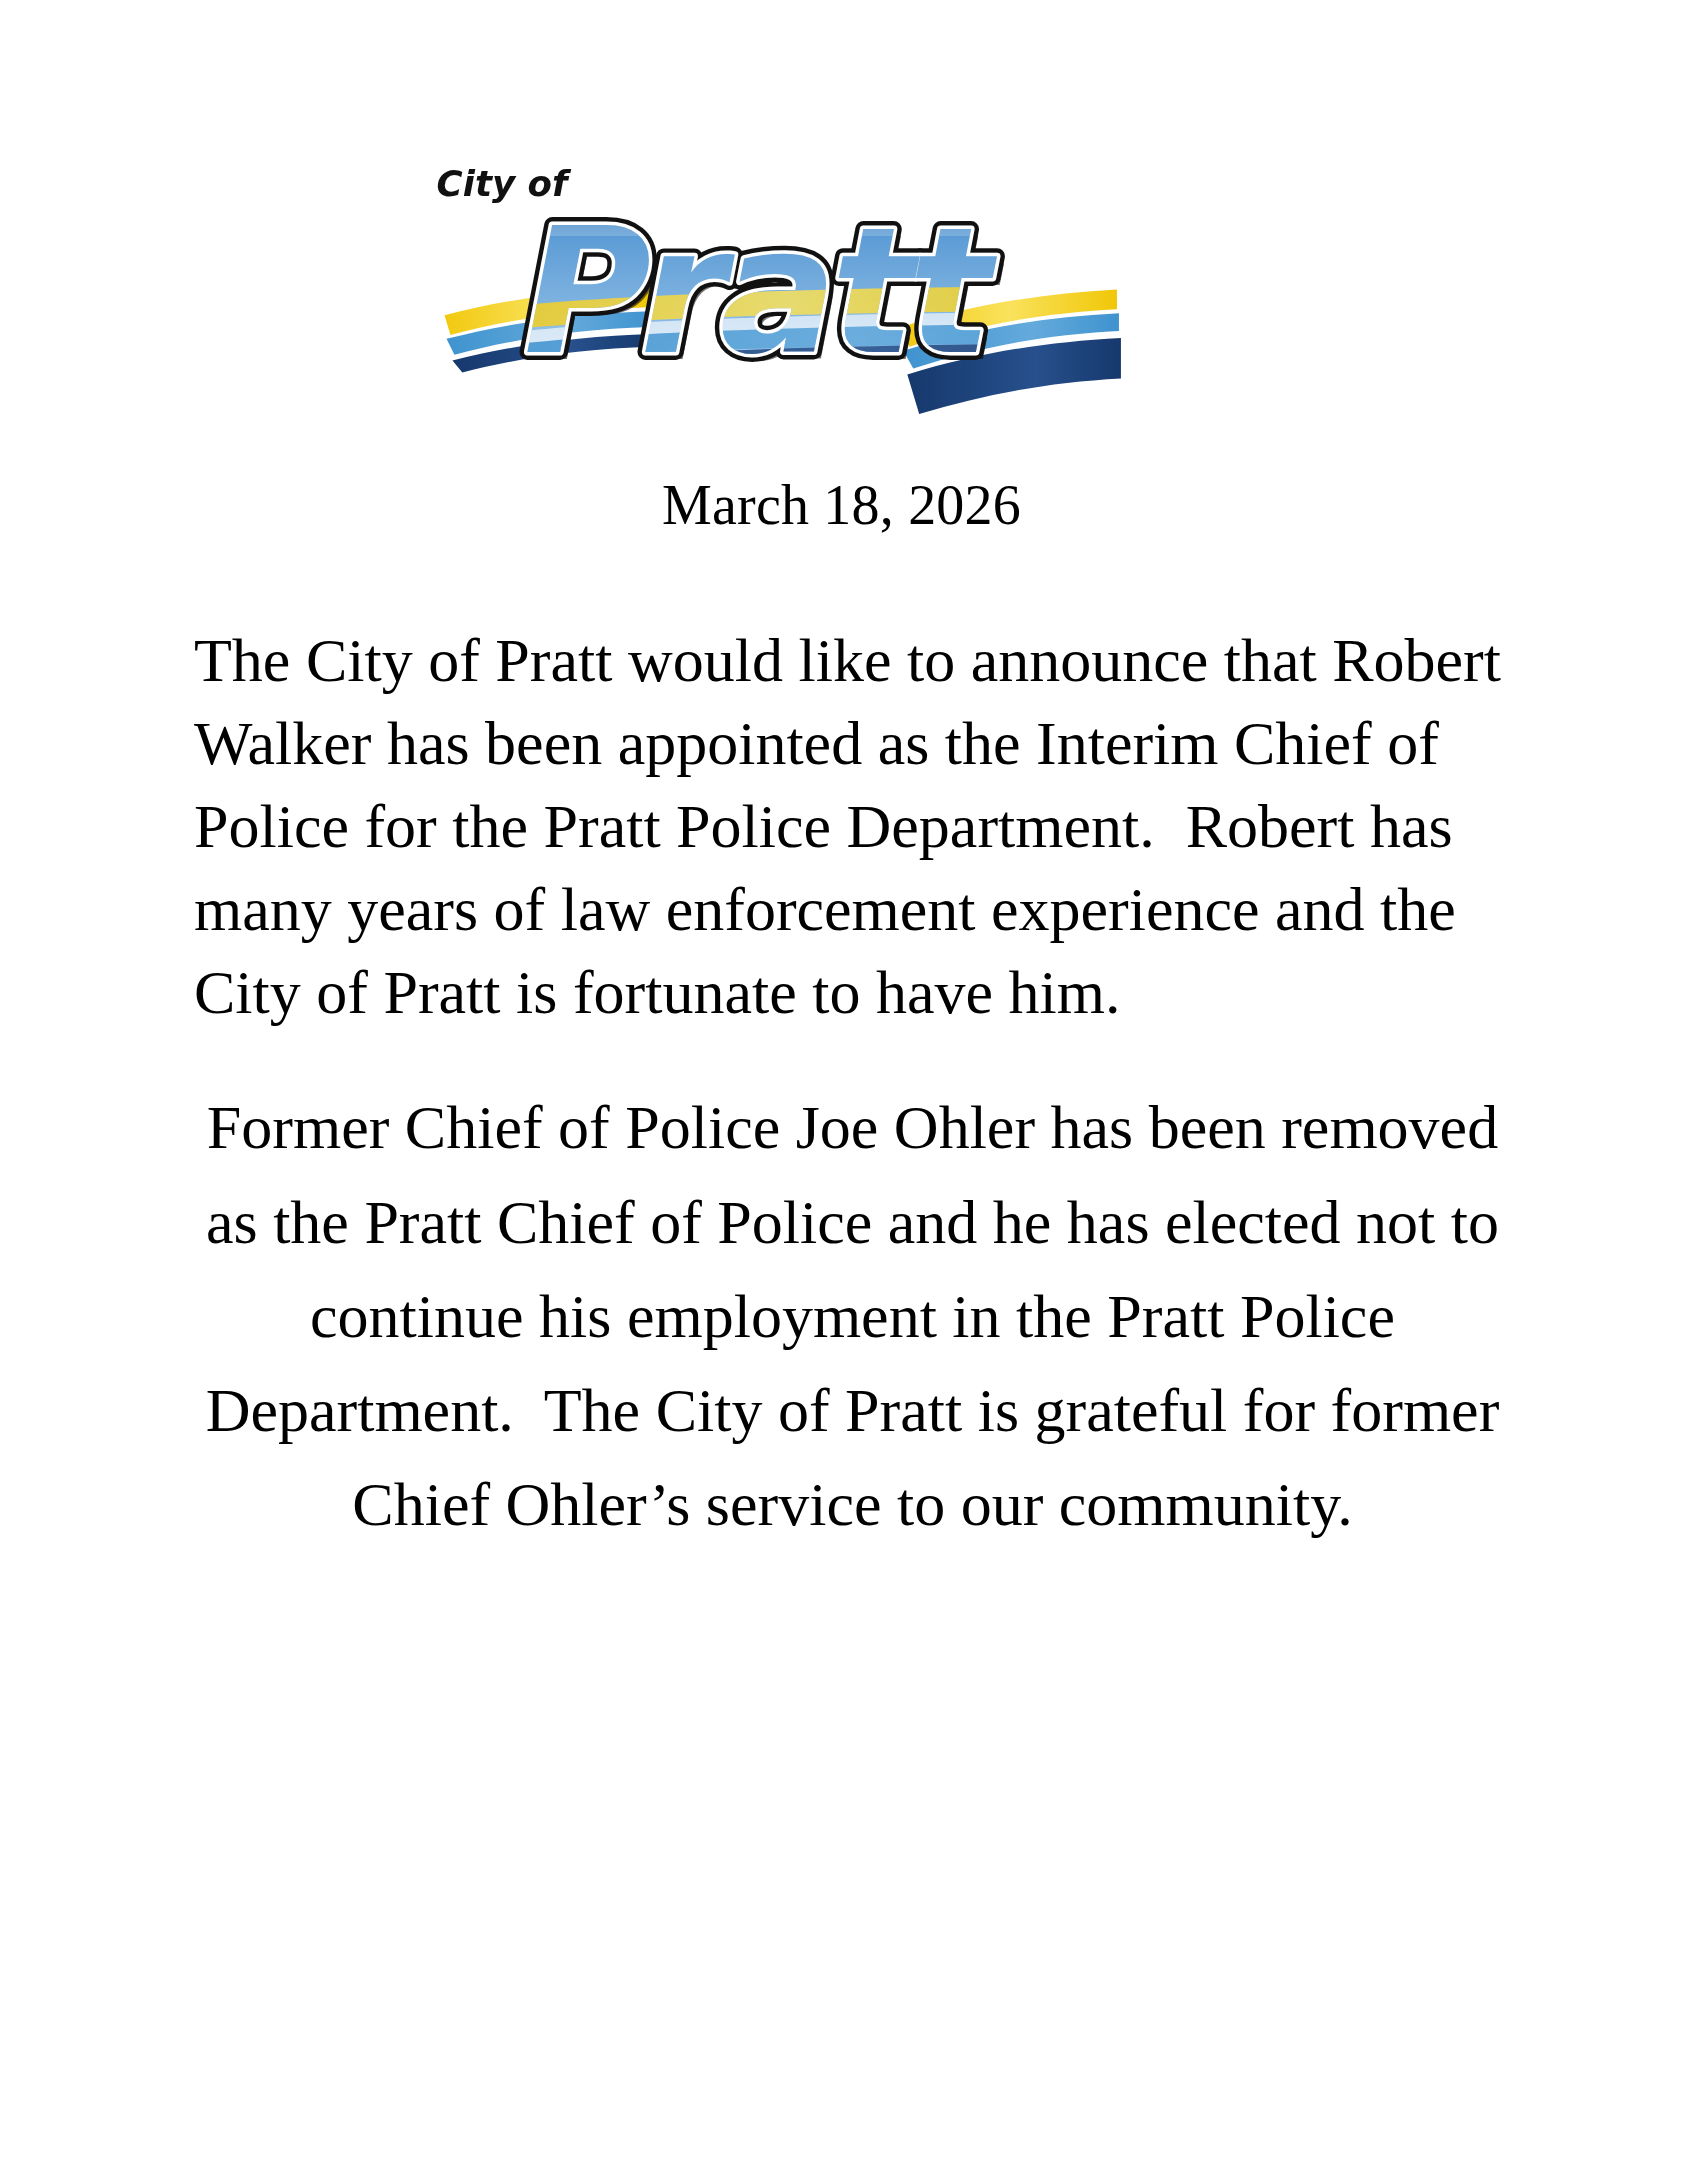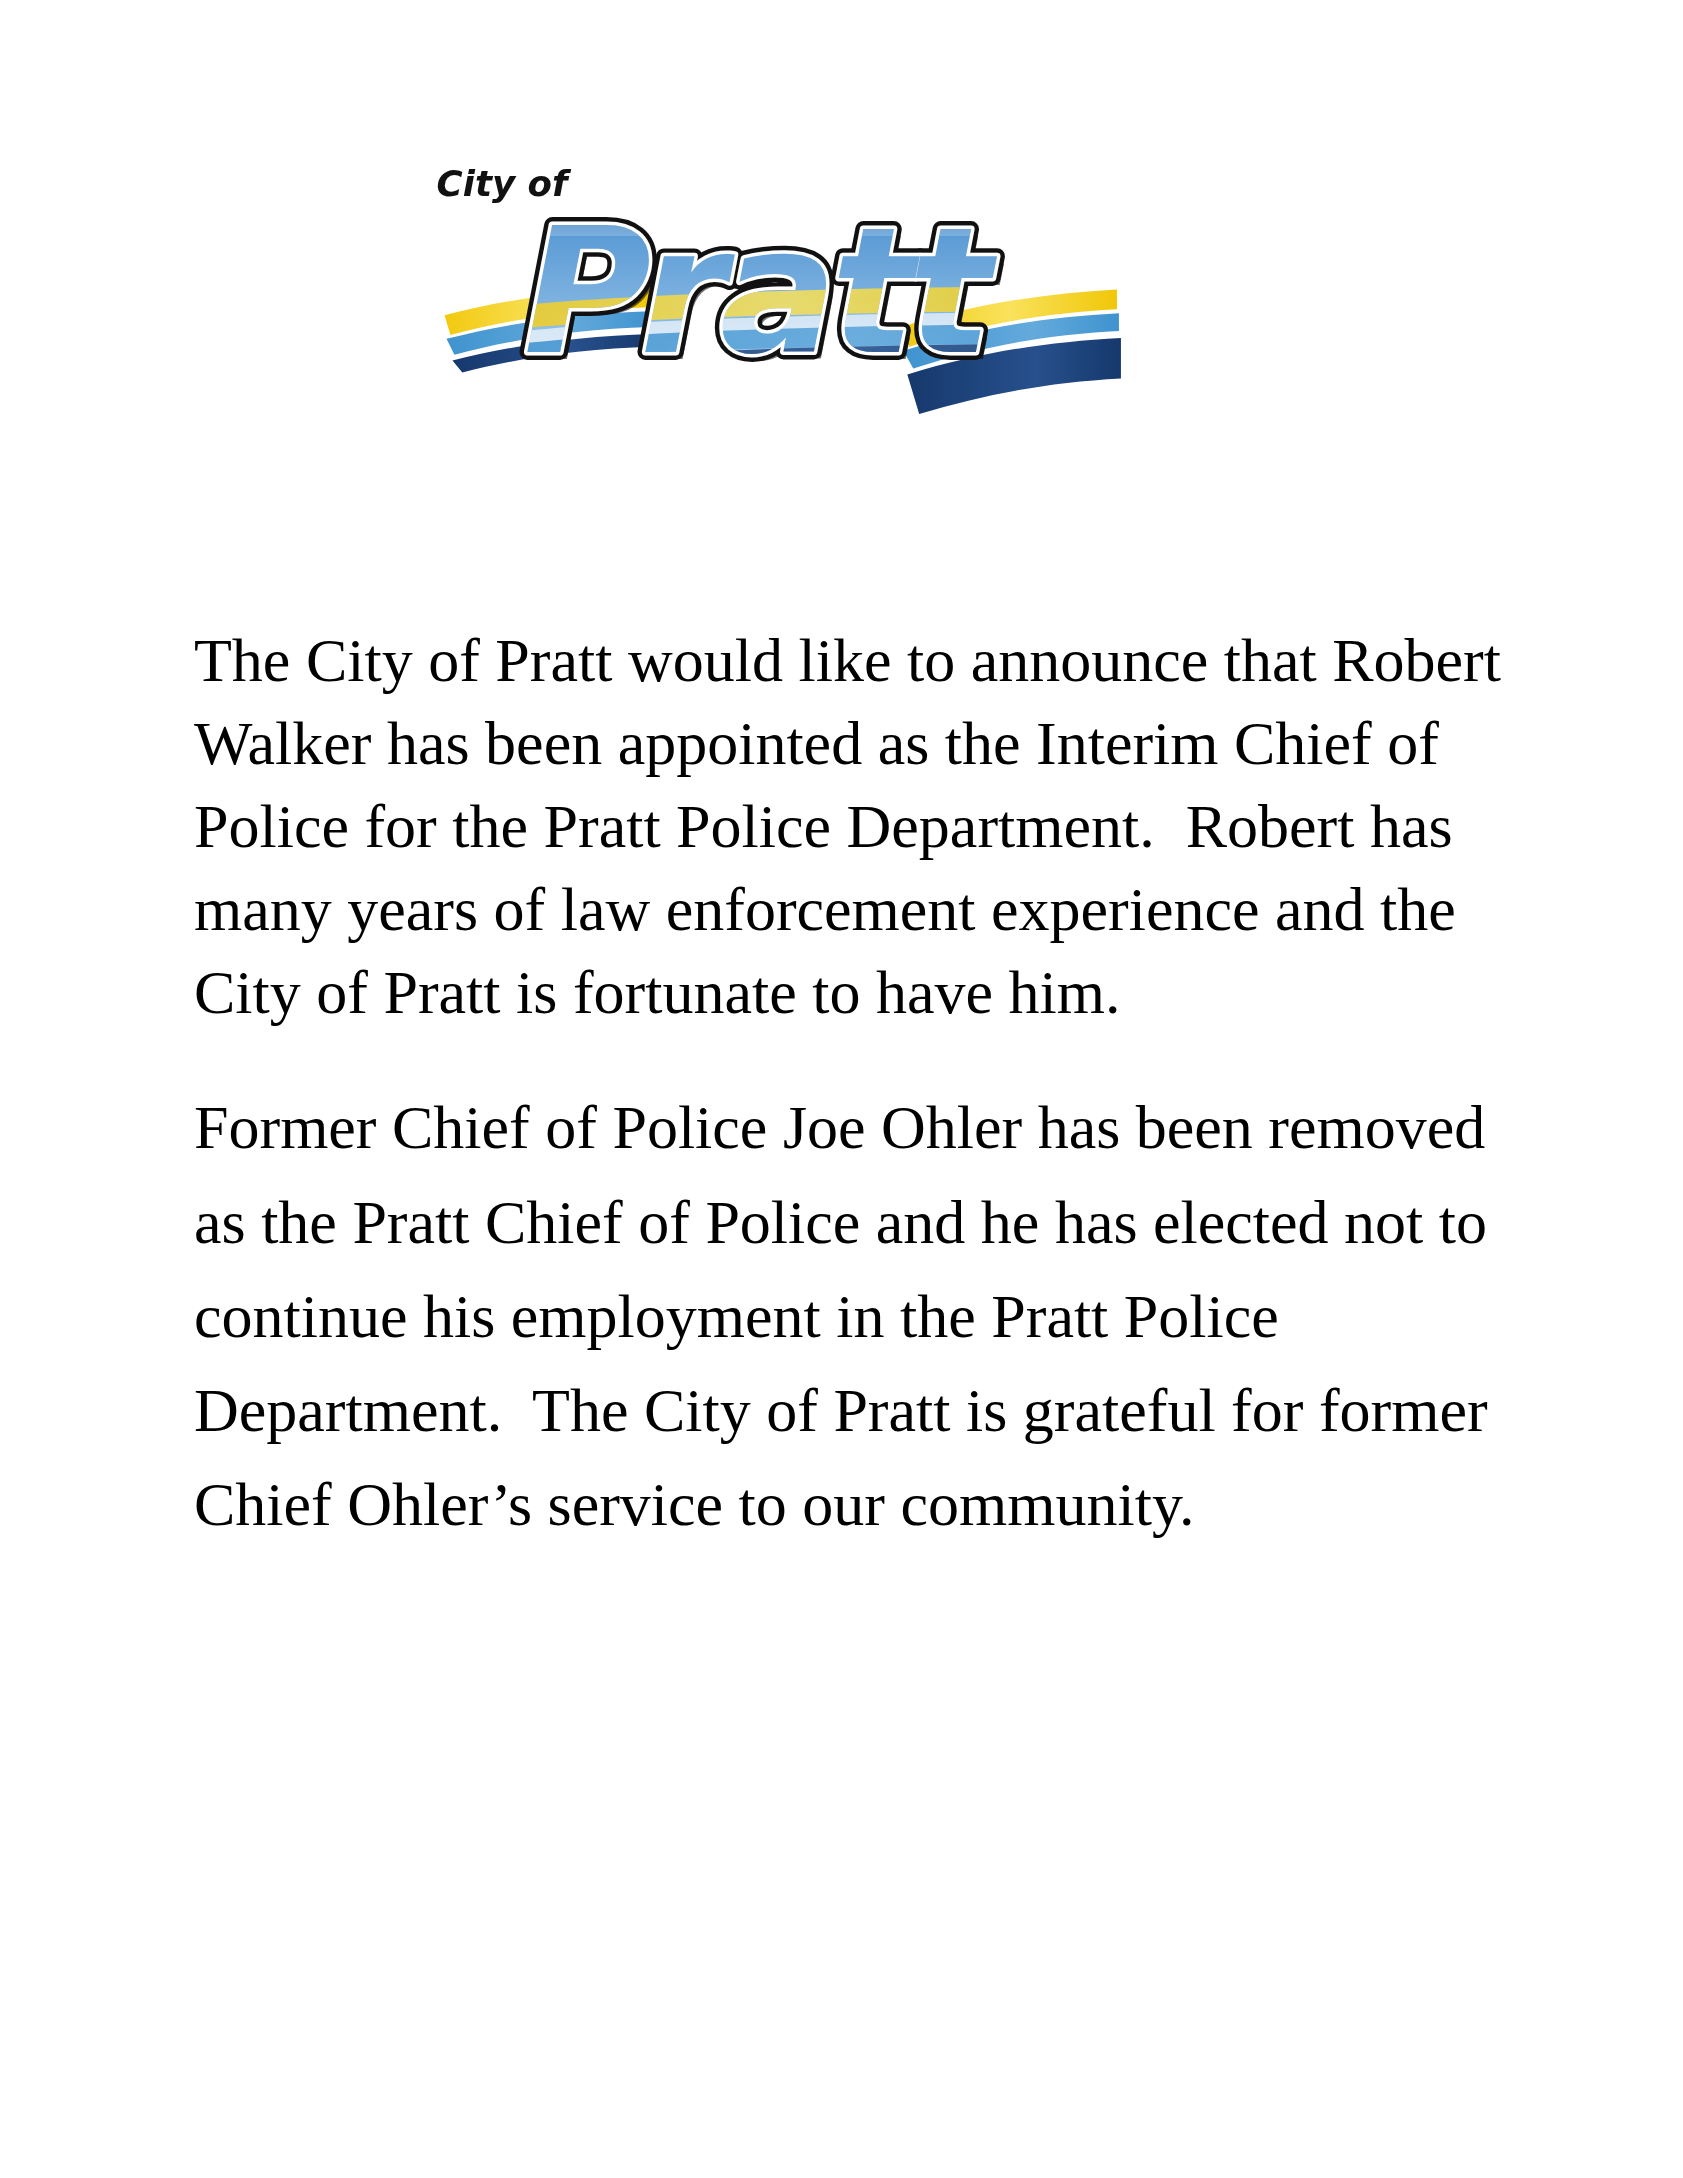--- a/index.html
+++ b/index.html
@@ -60,20 +60,21 @@
   .para {
     font-size: 62px;
     line-height: 1.34;
     margin: 0 0 46px 0;
     font-family: Liberation Serif, serif;
     white-space: pre-wrap;
   }
   .para.p2 {
     line-height: 1.52;
     margin-top: 42px;
+    text-align: center;
   }
 </style>
 </head>
 <body>
 
 <div class="page">
 
   <div class="logo-block">
     <svg class="logo-svg" viewBox="0 0 740 270" xmlns="http://www.w3.org/2000/svg">
       <defs>
@@ -136,20 +137,21 @@
         <path d="M14,206 C116,188 336,178 704,176 L704,196 C336,198 120,207 22,222 Z" fill="url(#blueSwooshL)"></path>
         <path d="M18,226 C120,208 340,198 706,196 L706,222 C340,224 124,234 28,250 Z" fill="url(#blueSwooshD)"></path>
       </g>
 
       <g clip-path="url(#letterClip)">
         <rect x="0" y="40" width="740" height="48" fill="#ffffff" opacity="0.18"></rect>
       </g>
     </svg>
   </div>
 
+  <div class="date-line">March 18, 2026</div>
 
   <div class="body-wrap">
     <p class="para p1">The City of Pratt would like to announce that Robert Walker has been appointed as the Interim Chief of Police for the Pratt Police Department.  Robert has many years of law enforcement experience and the City of Pratt is fortunate to have him.</p>
     <p class="para p2">Former Chief of Police Joe Ohler has been removed as the Pratt Chief of Police and he has elected not to continue his employment in the Pratt Police Department.  The City of Pratt is grateful for former Chief Ohler’s service to our community.</p>
   </div>
 
 </div>
 
 
 </body></html>

